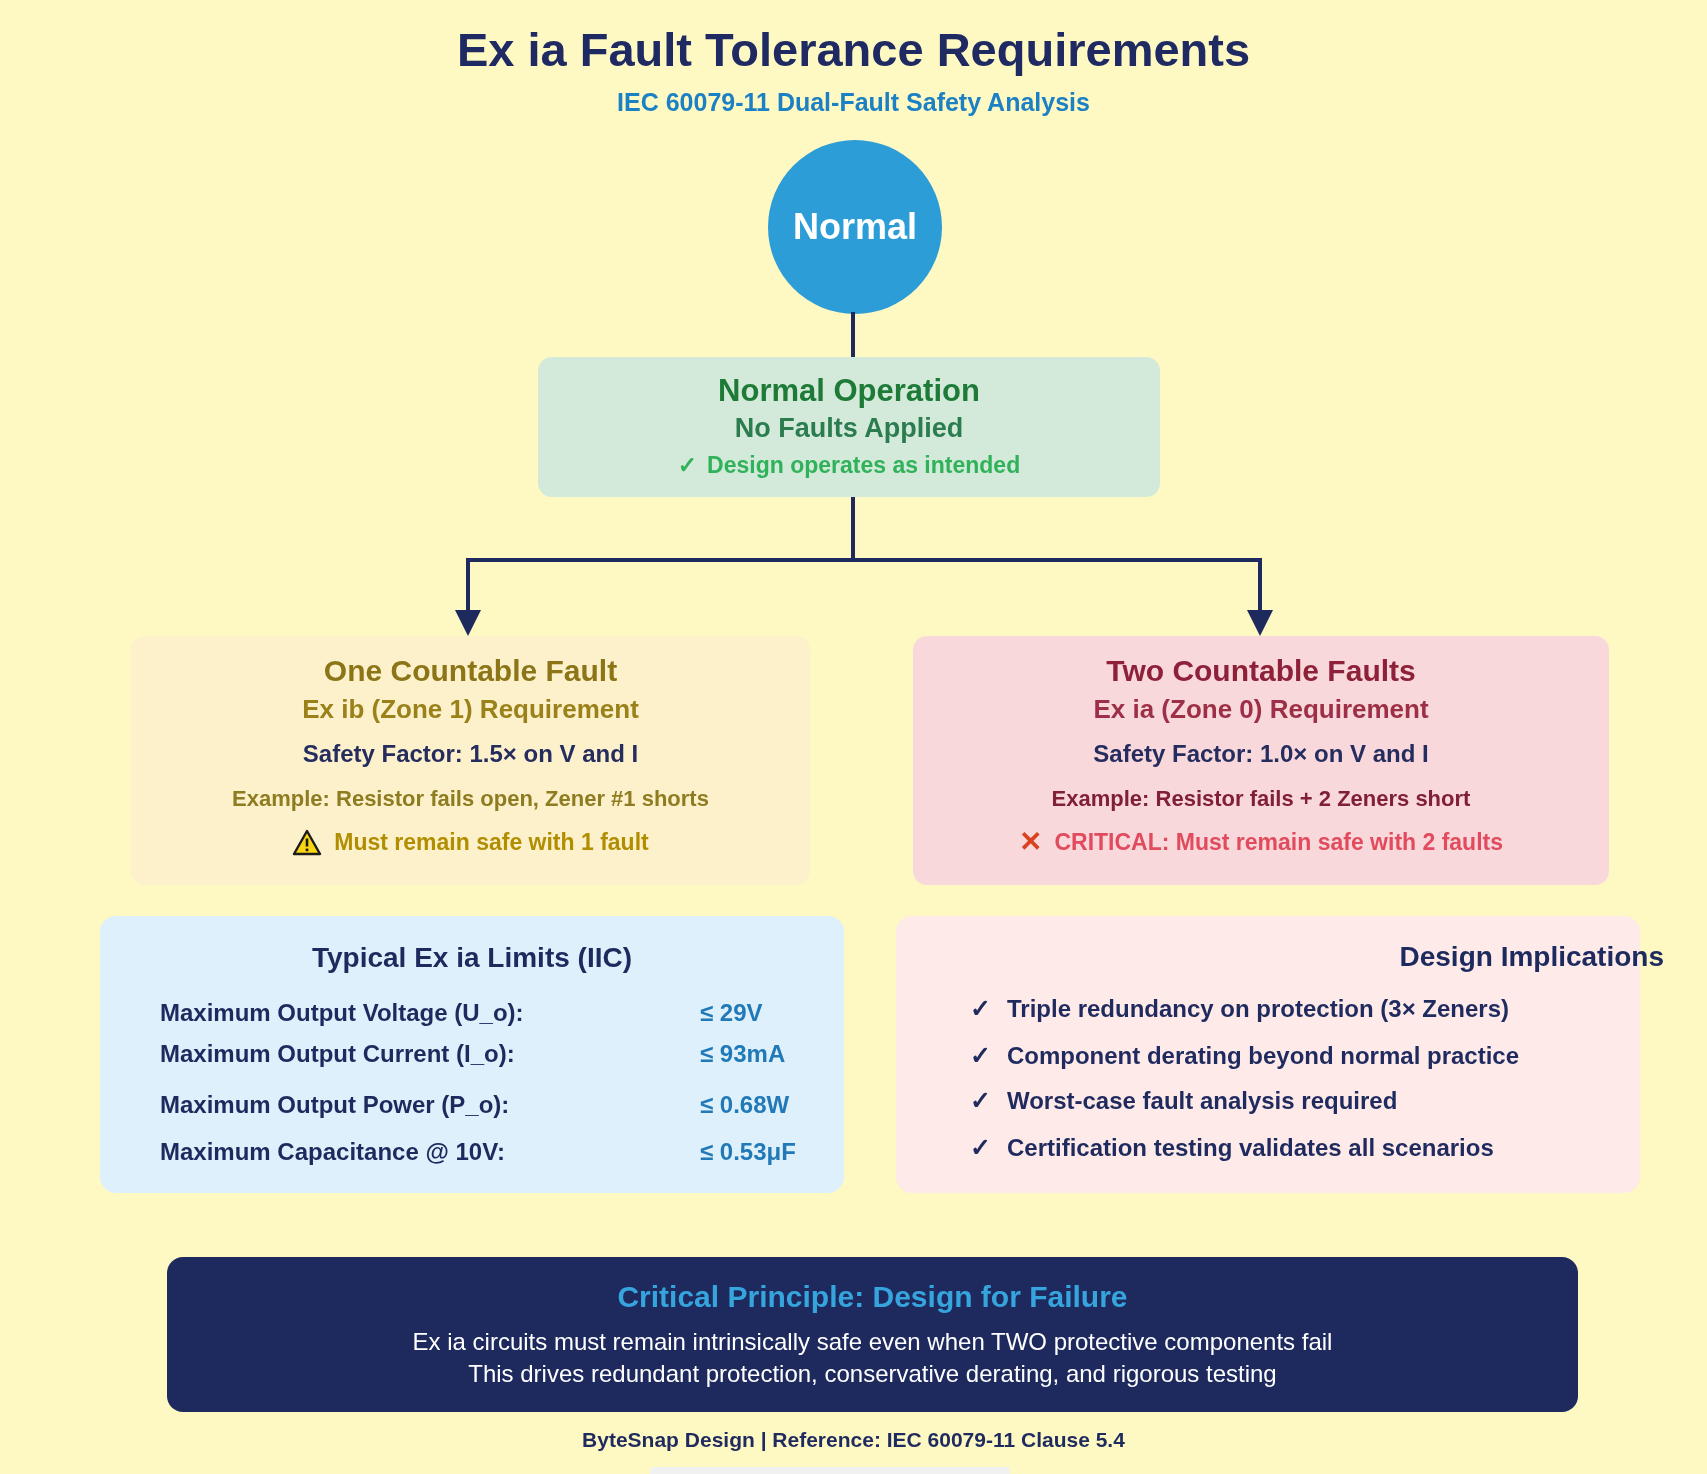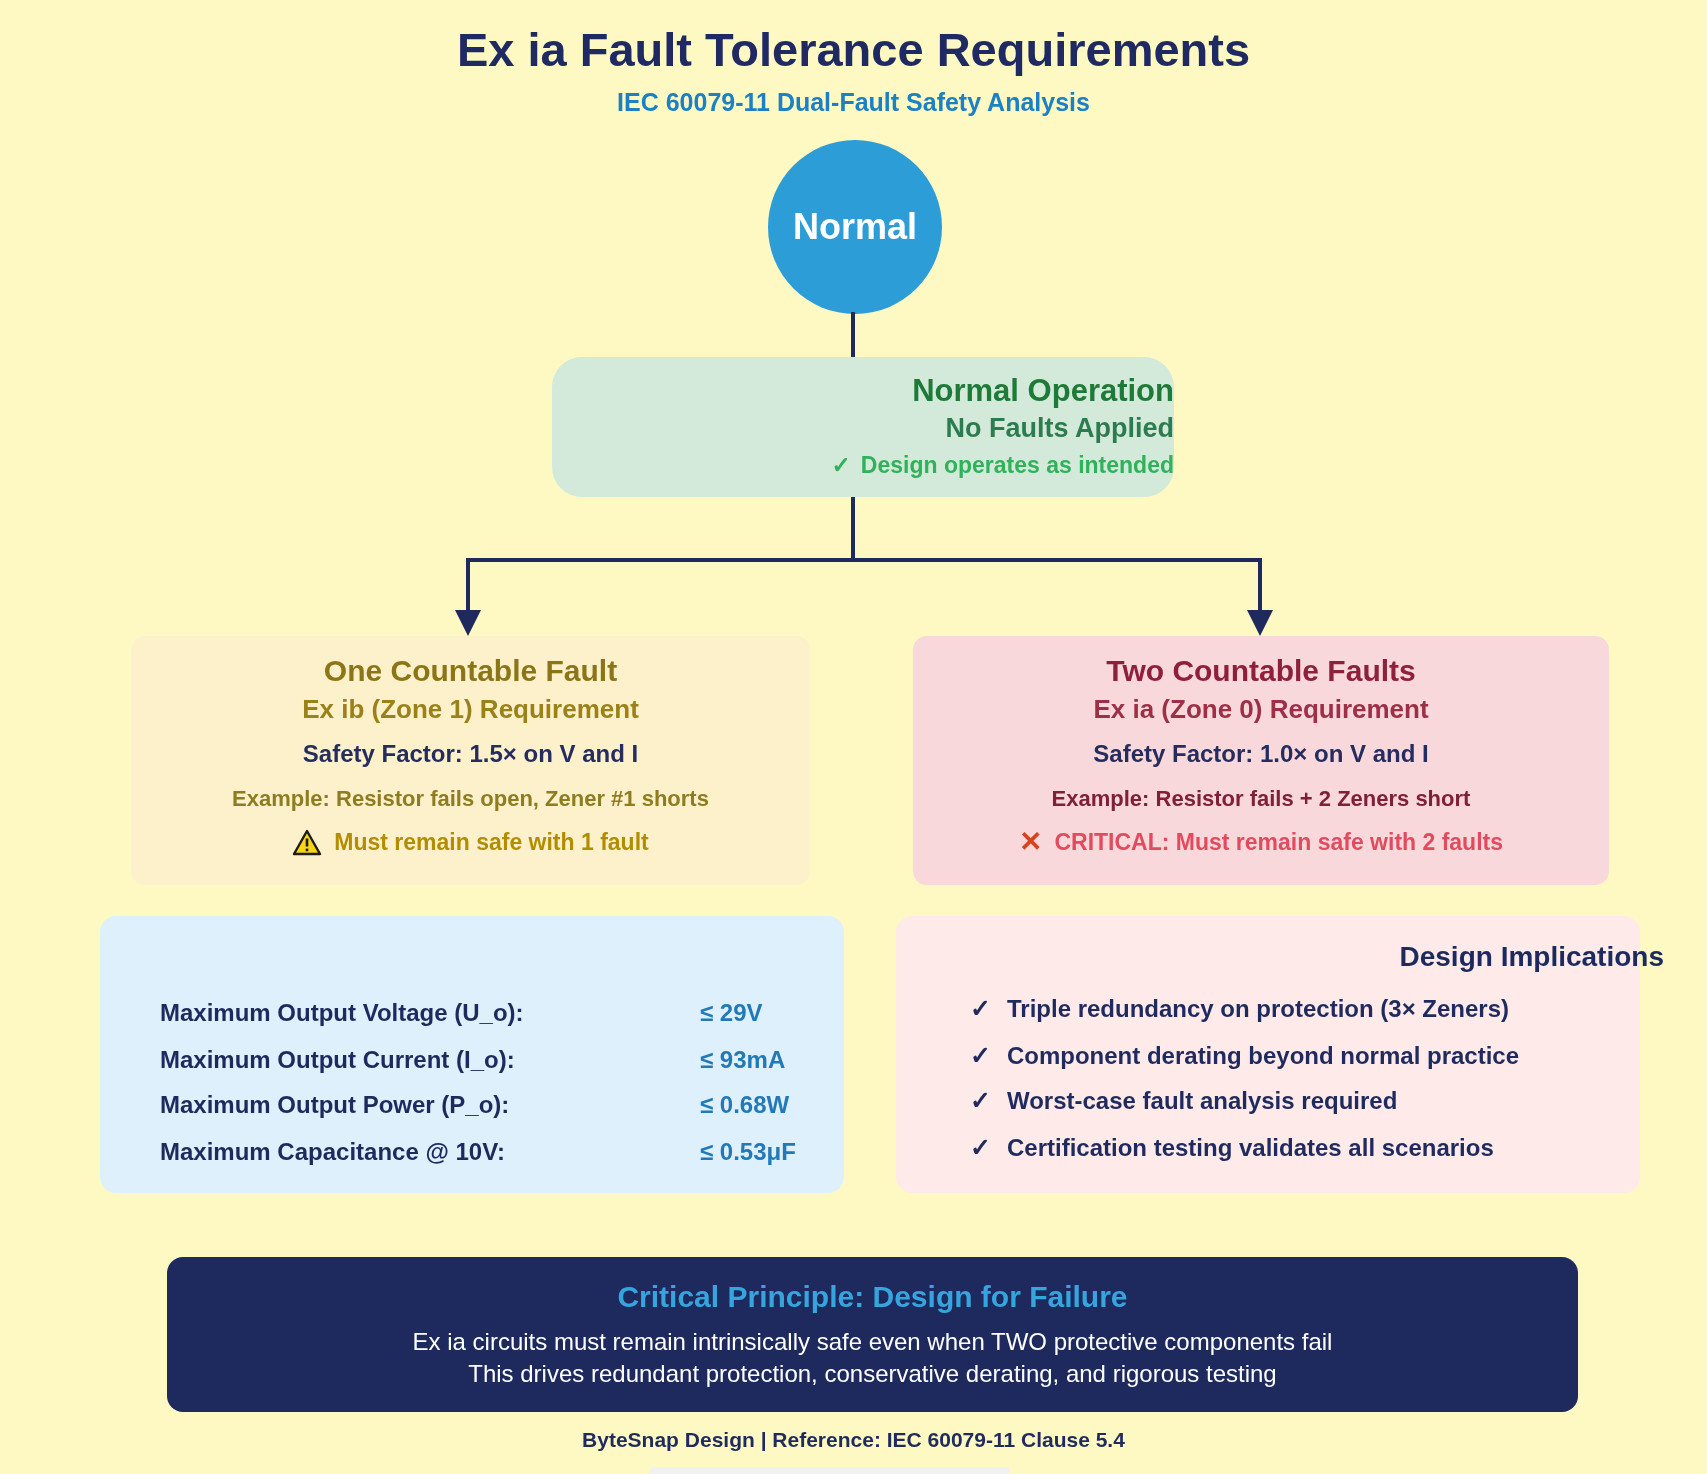--- a/index.html
+++ b/index.html
@@ -29,22 +29,22 @@
   .arrowhead { position:absolute; width:0; height:0;
                border-left:13px solid transparent; border-right:13px solid transparent;
                border-top:26px solid #1e2a5e; }
   #ah-left  { left:455px; top:610px; }
   #ah-right { left:1247px; top:610px; }
 
   
   .box { position:absolute; border-radius:14px; box-sizing:border-box; text-align:center; }
 
   
-  .green-box { left:552px; top:357px; width:622px; height:140px; background:#d3e9d9;
-               display:flex; flex-direction:column; align-items:flex-end; padding-top:16px;border-radius:30px; }
+  .green-box { left:538px; top:357px; width:622px; height:140px; background:#d3e9d9;
+               display:flex; flex-direction:column; align-items:center; padding-top:16px; }
   .g-title { font-size:31px; font-weight:800; color:#1e7b37; line-height:36px; }
   .g-sub   { font-size:27px; font-weight:600; color:#2b7c4e; line-height:31px; margin-top:4px; }
   .g-note  { font-size:23px; font-weight:700; color:#2fb259; line-height:27px; margin-top:8px; }
   .g-note .chk { margin-right:10px; font-weight:800; }
 
   
   .fault-box { display:flex; flex-direction:column; align-items:center; }
   .yellow-box { left:131px; top:636px; width:679px; height:249px; background:#fdf1cc; }
   .pink-box   { left:913px; top:636px; width:696px; height:249px; background:#f8d8db; }
   .f-title { font-size:30px; font-weight:800; line-height:34px; margin-top:18px; }
@@ -64,21 +64,21 @@
   .warn-svg { margin-right:12px; display:inline-block; }
   .x-icon { color:#d9421e; font-size:28px; font-weight:900; margin-right:12px; }
 
   
   .limits-box { left:100px; top:916px; width:744px; height:277px; background:#def0fb; border-radius:16px; }
   .l-title { position:absolute; top:26px; left:0; width:100%; text-align:center;
              font-size:28px; font-weight:800; color:#1d2a5e; }
   .limit-row { position:absolute; left:60px; right:30px; text-align:left;
                font-size:24px; color:#1d2a5e; font-weight:600; }
   .limit-row .val { position:absolute; left:540px; top:0; color:#2279b8; font-weight:800; }
-  #lr0 { top:83px; } #lr1 { top:130px; } #lr2 { top:175px; } #lr3 { top:222px; }
+  #lr0 { top:83px; } #lr1 { top:124px; } #lr2 { top:175px; } #lr3 { top:222px; }
 
   
   .impl-box { left:896px; top:916px; width:744px; height:277px; background:#fdeae9; border-radius:16px; }
   .i-title { position:absolute; top:25px; left:0; width:100%; text-align:right;
              font-size:28px; font-weight:800; color:#1d2a5e;padding-left:24px; }
   .impl-item { position:absolute; left:74px; text-align:left; font-size:24px;
                color:#1f2a5e; font-weight:600; display:flex; align-items:center; }
   .impl-item .chk { font-size:25px; font-weight:800; margin-right:16px; }
   #ii0 { top:78px; } #ii1 { top:125px; } #ii2 { top:170px; } #ii3 { top:217px; }
 
@@ -144,20 +144,21 @@
     <div class="f-sub">Ex ia (Zone 0) Requirement</div>
     <div class="f-safety">Safety Factor: 1.0× on V and I</div>
     <div class="f-example">Example: Resistor fails + 2 Zeners short</div>
     <div class="f-flag">
       <span class="x-icon">✕</span>
       <span>CRITICAL: Must remain safe with 2 faults</span>
     </div>
   </div>
 
   <div class="box limits-box">
+    <div class="l-title">Typical Ex ia Limits (IIC)</div>
     <div class="limit-row" id="lr0">
       <span>Maximum Output Voltage (U_o):</span>
       <span class="val">≤ 29V</span>
     </div>
     <div class="limit-row" id="lr1">
       <span>Maximum Output Current (I_o):</span>
       <span class="val">≤ 93mA</span>
     </div>
     <div class="limit-row" id="lr2">
       <span>Maximum Output Power (P_o):</span>

